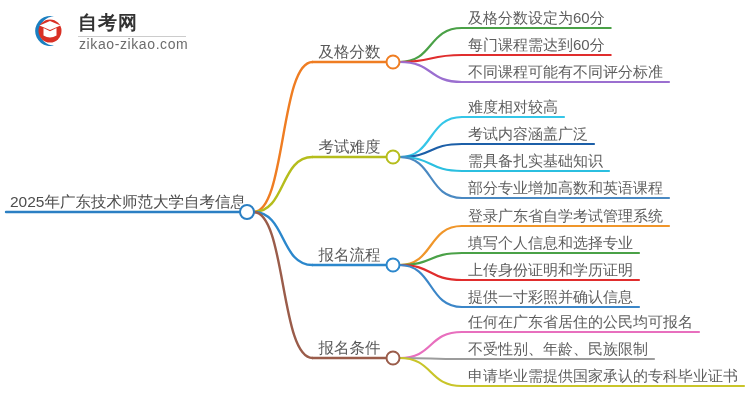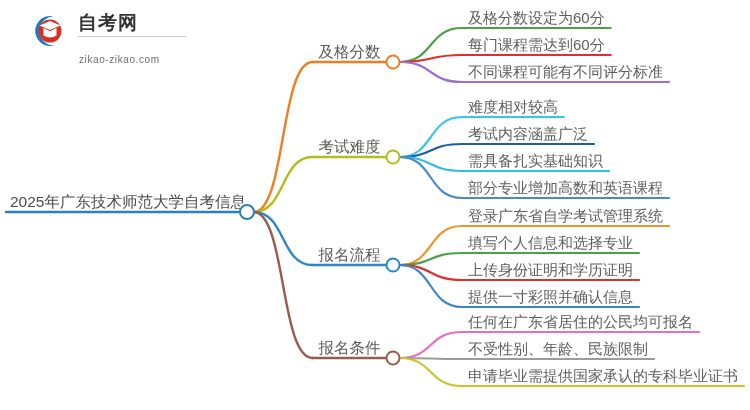--- a/index.html
+++ b/index.html
@@ -45,22 +45,22 @@
     position: absolute;
     left: 50px;
     top: 28px;
     width: 108px;
     height: 1px;
     background: #cccccc;
   }
   #logo .brand-url {
     position: absolute;
     left: 51px;
-    top: 45px;
-    font-size: 10px;
+    top: 29px;
+    font-size: 14px;
     color: #6d6d6d;
     letter-spacing: 0.6px;
     line-height: 14px;
     white-space: nowrap;
   }
   
   #map {
     position: absolute;
     left: 0;
     top: 0;

